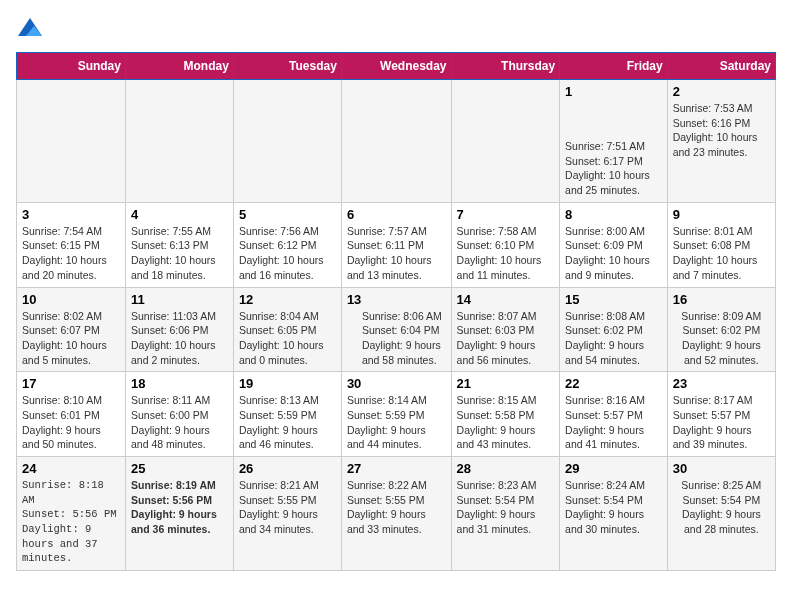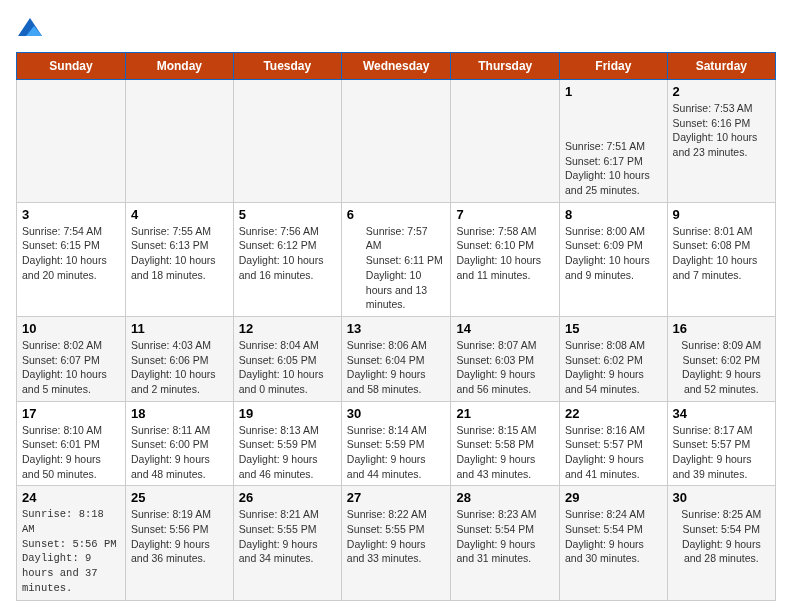--- a/index.html
+++ b/index.html
@@ -43,24 +43,24 @@
     .location {
       font-size: 14px;
       color: #444;
     }
     table {
       width: 100%;
       border-collapse: collapse;
       font-size: 11px;
     }
     thead tr th {
-      background-color: #c2410c;
+      background-color: #be185d;
       color: #fff;
       padding: 6px 4px;
-      text-align: center;
+      text-align: right;
       font-size: 12px;
       font-weight: bold;
       border: 1px solid #1565C0;
     }
     tbody tr td {
       border: 1px solid #ccc;
       padding: 4px 5px;
       vertical-align: top;
       width: 113px;
       min-height: 80px;
@@ -153,21 +153,21 @@
 Daylight: 10 hours and 18 minutes.</div>
         </td>
         <td>
           <span class="day-num">5</span>
           <div class="day-info" style="white-space: pre-line;">Sunrise: 7:56 AM
 Sunset: 6:12 PM
 Daylight: 10 hours and 16 minutes.</div>
         </td>
         <td>
           <span class="day-num">6</span>
-          <div class="day-info" style="white-space: pre-line; margin-left: 19px;">Sunrise: 7:57 AM
+          <div class="day-info" style="white-space: pre-line;">Sunrise: 7:57 AM
 Sunset: 6:11 PM
 Daylight: 10 hours and 13 minutes.</div>
         </td>
         <td>
           <span class="day-num">7</span>
           <div class="day-info" style="white-space: pre-line;">Sunrise: 7:58 AM
 Sunset: 6:10 PM
 Daylight: 10 hours and 11 minutes.</div>
         </td>
         <td>
@@ -185,33 +185,33 @@
       </tr>
       <tr>
         <td>
           <span class="day-num">10</span>
           <div class="day-info" style="white-space: pre-line;">Sunrise: 8:02 AM
 Sunset: 6:07 PM
 Daylight: 10 hours and 5 minutes.</div>
         </td>
         <td>
           <span class="day-num">11</span>
-          <div class="day-info" style="white-space: pre-line;">Sunrise: 4:03 AM
+          <div class="day-info" style="white-space: pre-line;">Sunrise: 11:03 AM
 Sunset: 6:06 PM
 Daylight: 10 hours and 2 minutes.</div>
         </td>
         <td>
           <span class="day-num">12</span>
           <div class="day-info" style="white-space: pre-line;">Sunrise: 8:04 AM
 Sunset: 6:05 PM
 Daylight: 10 hours and 0 minutes.</div>
         </td>
         <td>
           <span class="day-num">13</span>
-          <div class="day-info" style="white-space: pre-line;">Sunrise: 8:06 AM
+          <div class="day-info" style="white-space: pre-line; margin-left: 15px;">Sunrise: 8:06 AM
 Sunset: 6:04 PM
 Daylight: 9 hours and 58 minutes.</div>
         </td>
         <td>
           <span class="day-num">14</span>
           <div class="day-info" style="white-space: pre-line;">Sunrise: 8:07 AM
 Sunset: 6:03 PM
 Daylight: 9 hours and 56 minutes.</div>
         </td>
         <td>
@@ -258,36 +258,36 @@
 Sunset: 5:58 PM
 Daylight: 9 hours and 43 minutes.</div>
         </td>
         <td>
           <span class="day-num">22</span>
           <div class="day-info" style="white-space: pre-line;">Sunrise: 8:16 AM
 Sunset: 5:57 PM
 Daylight: 9 hours and 41 minutes.</div>
         </td>
         <td>
-          <span class="day-num">34</span>
+          <span class="day-num">23</span>
           <div class="day-info" style="white-space: pre-line;">Sunrise: 8:17 AM
 Sunset: 5:57 PM
 Daylight: 9 hours and 39 minutes.</div>
         </td>
       </tr>
       <tr>
         <td>
           <span class="day-num">24</span>
           <div class="day-info" style="white-space: pre-line; font-family: Liberation Mono, monospace;">Sunrise: 8:18 AM
 Sunset: 5:56 PM
 Daylight: 9 hours and 37 minutes.</div>
         </td>
         <td>
           <span class="day-num">25</span>
-          <div class="day-info" style="white-space: pre-line;">Sunrise: 8:19 AM
+          <div class="day-info" style="white-space: pre-line; font-weight: bold;">Sunrise: 8:19 AM
 Sunset: 5:56 PM
 Daylight: 9 hours and 36 minutes.</div>
         </td>
         <td>
           <span class="day-num">26</span>
           <div class="day-info" style="white-space: pre-line;">Sunrise: 8:21 AM
 Sunset: 5:55 PM
 Daylight: 9 hours and 34 minutes.</div>
         </td>
         <td>

